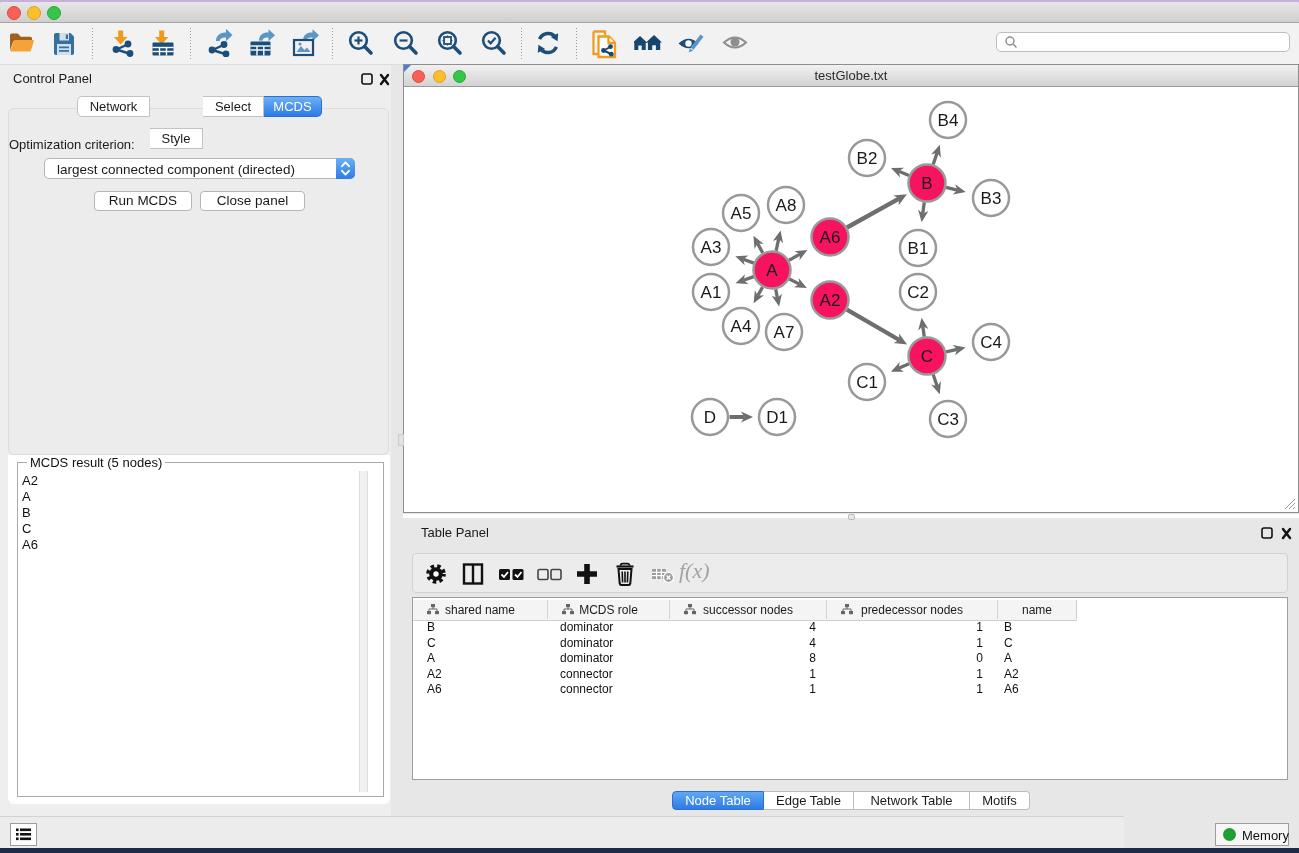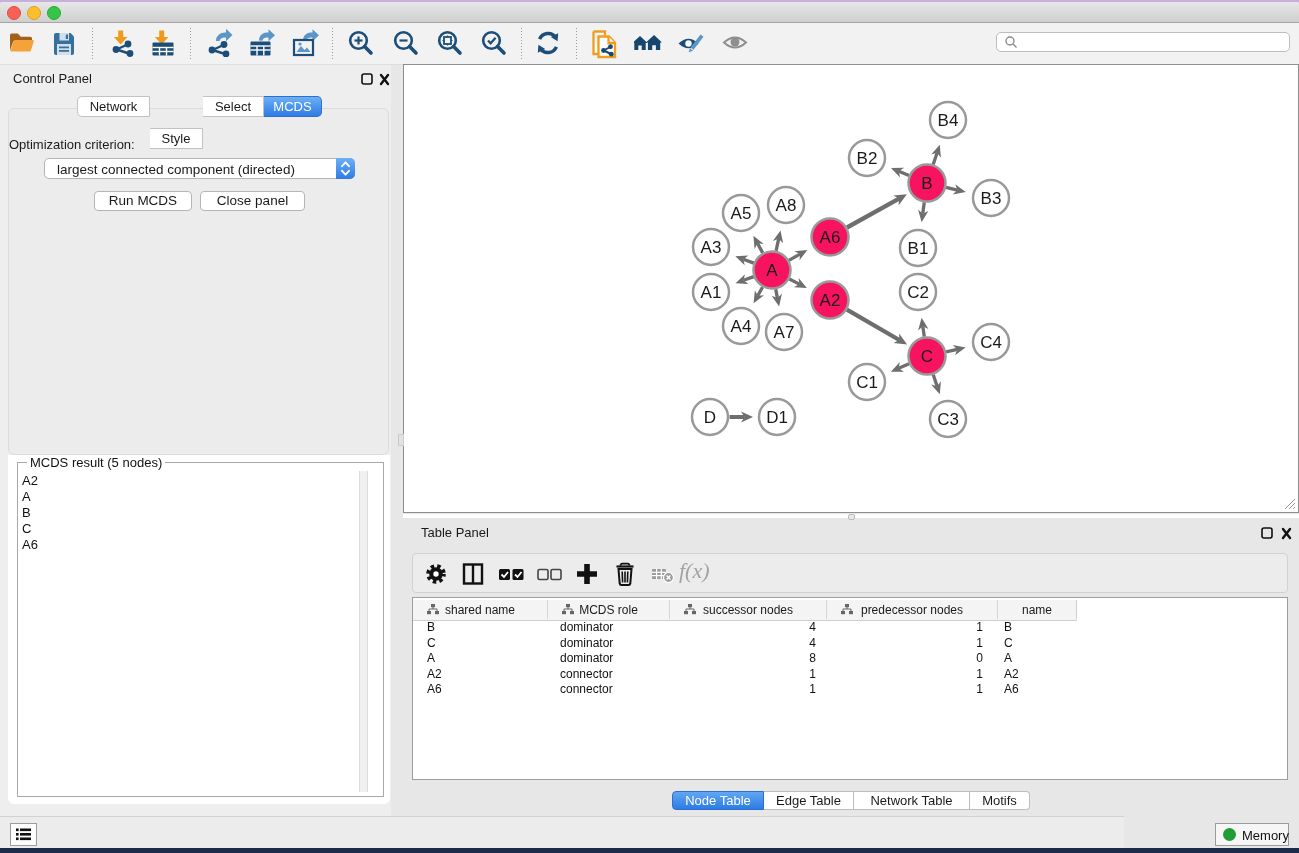--- a/index.html
+++ b/index.html
@@ -229,20 +229,29 @@
 </div>
 <div class="abs" style="left:94px;top:191px;width:96px;height:18px;background:#fff;border:1px solid #b5b5b5;border-radius:4px;text-align:center;font-size:13.5px;color:#1a1a1a;line-height:18px;">Run MCDS</div>
 <div class="abs" style="left:200px;top:191px;width:103px;height:18px;background:#fff;border:1px solid #b5b5b5;border-radius:4px;text-align:center;font-size:13.5px;color:#1a1a1a;line-height:18px;">Close panel</div>
 <div id="cwhite"></div>
 <div id="fieldset">
   <div class="legend">MCDS result (5 nodes)</div>
   <div class="abs" style="left:4px;top:10px;font-size:13px;color:#111;line-height:16px;">A2<br>A<br>B<br>C<br>A6</div>
   <div id="cscroll"></div>
 </div>
 <div id="nwin">
+  <div id="ntitle">
+    <div class="tl" style="left:8px;top:4.5px;width:11px;height:11px;background:#f96156;border:0.5px solid #dd4b40;"></div>
+    <div class="tl" style="left:28.5px;top:4.5px;width:11px;height:11px;background:#fbbf2e;border:0.5px solid #de9f23;"></div>
+    <div class="tl" style="left:49px;top:4.5px;width:11px;height:11px;background:#35c649;border:0.5px solid #27a834;"></div>
+    <svg style="position:absolute;left:0;top:0" width="7" height="7" viewBox="0 0 7 7">
+        <polygon points="0,0 7,0 0,7" fill="#4f7dd9"></polygon>
+      </svg>
+    <div class="title">testGlobe.txt</div>
+  </div>
   <svg class="abs" style="left:0px;top:21px;" width="894" height="426" viewBox="0 0 894 426" font-family="Liberation Sans,sans-serif">
   <g transform="translate(-1,-1)">
   <line x1="350.7" y1="191.6" x2="340.5" y2="195.3" stroke="#6e6e6e" stroke-width="3.3"></line>
         <polygon points="332.5,198.2 342.0,189.2 340.5,195.3 345.5,199.0" fill="#6e6e6e"></polygon>
 <line x1="350.8" y1="178.1" x2="340.3" y2="174.2" stroke="#6e6e6e" stroke-width="3.3"></line>
         <polygon points="332.3,171.2 345.4,170.5 340.3,174.2 341.7,180.3" fill="#6e6e6e"></polygon>
 <line x1="359.7" y1="167.9" x2="354.5" y2="158.3" stroke="#6e6e6e" stroke-width="3.3"></line>
         <polygon points="350.4,150.8 360.7,158.9 354.5,158.3 351.6,163.9" fill="#6e6e6e"></polygon>
 <line x1="373.1" y1="165.9" x2="375.7" y2="153.7" stroke="#6e6e6e" stroke-width="3.3"></line>
         <polygon points="377.5,145.4 380.1,158.2 375.7,153.7 369.9,156.1" fill="#6e6e6e"></polygon>

